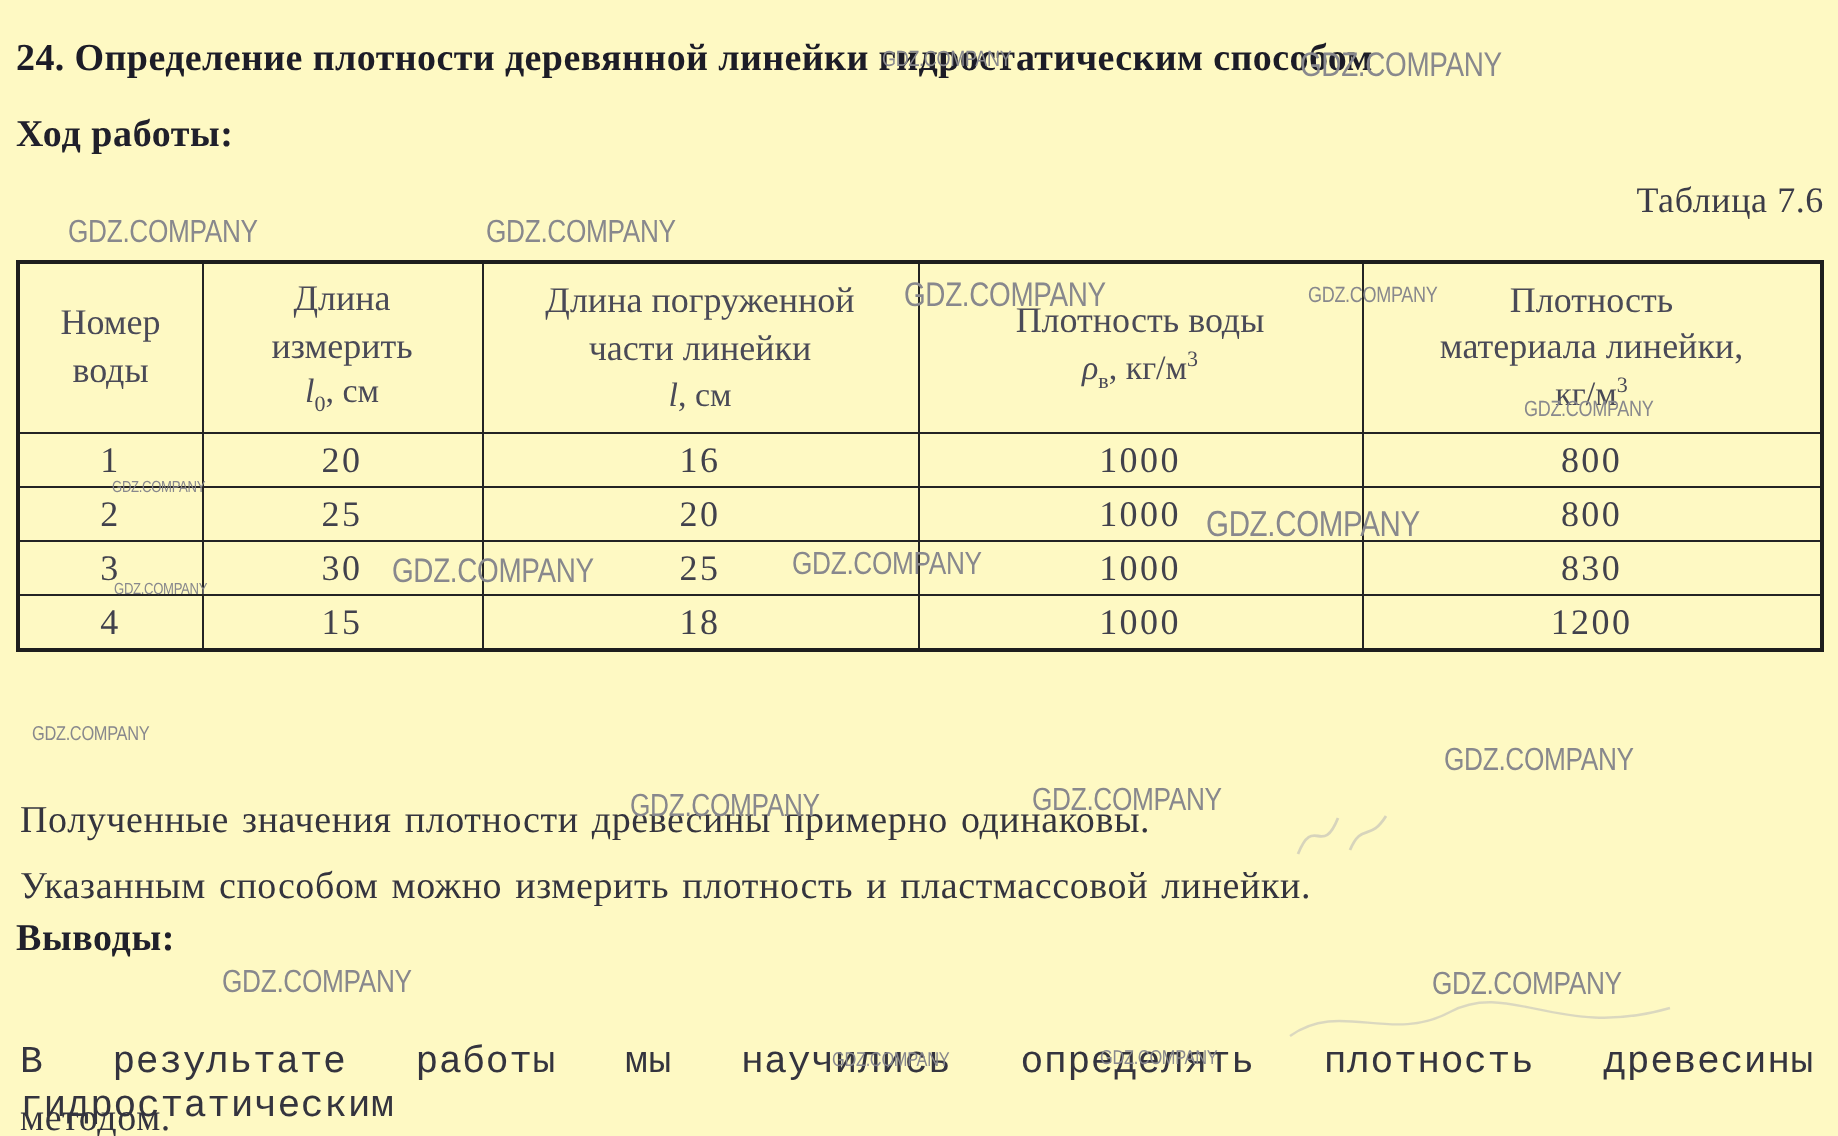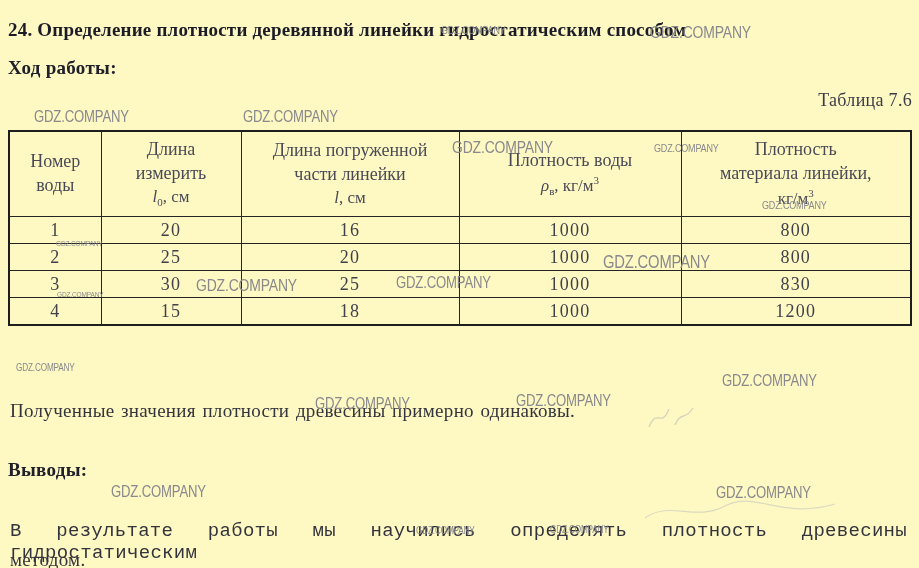--- a/index.html
+++ b/index.html
@@ -125,20 +125,21 @@
         <td>4</td>
         <td>15</td>
         <td>18</td>
         <td>1000</td>
         <td>1200</td>
       </tr>
     </tbody>
   </table>
 
   <p class="para" id="note-1">Полученные значения плотности древесины примерно одинаковы.</p>
+  <p class="para" id="note-2">Указанным способом можно измерить плотность и пластмассовой линейки.</p>
 
   <div class="section-heading" id="heading-conclusions">Выводы:</div>
 
   <p class="para" id="conclusion-1">В результате работы мы научились определять плотность древесины гидростатическим</p>
   <p class="para" id="conclusion-2">методом.</p>
 
   <span class="wm" style="left:441px;top:25px;font-size:11px;">GDZ.COMPANY</span>
   <span class="wm" style="left:650px;top:24px;font-size:17px;">GDZ.COMPANY</span>
   <span class="wm" style="left:34px;top:109px;font-size:16px;">GDZ.COMPANY</span>
   <span class="wm" style="left:243px;top:109px;font-size:16px;">GDZ.COMPANY</span>

